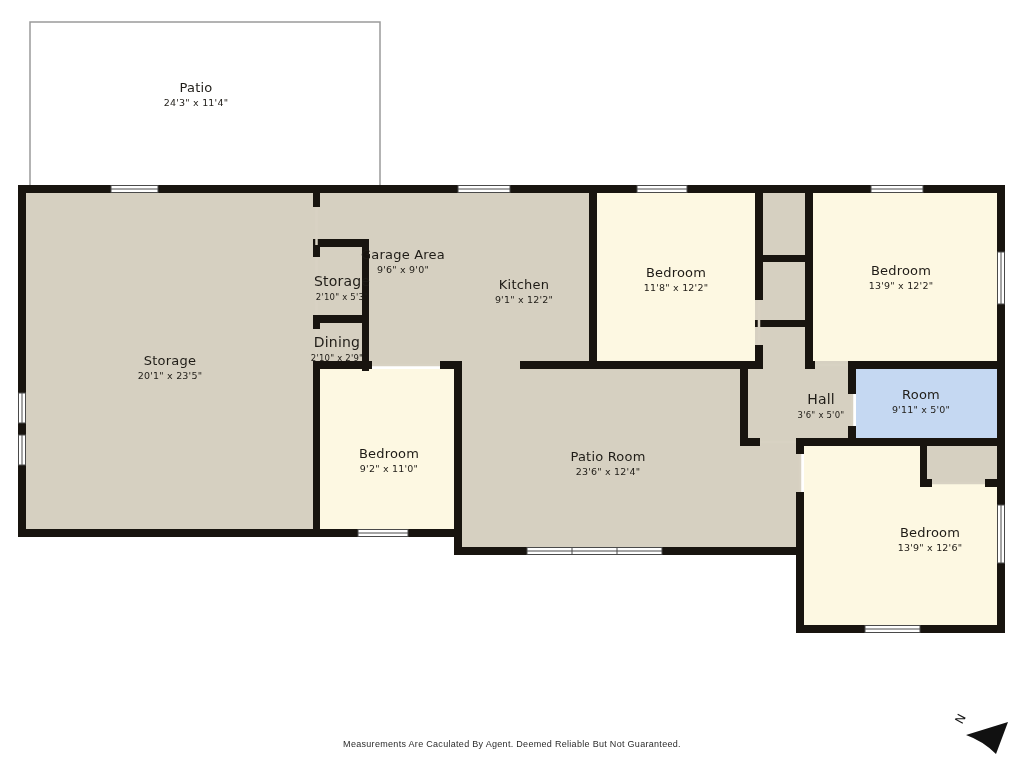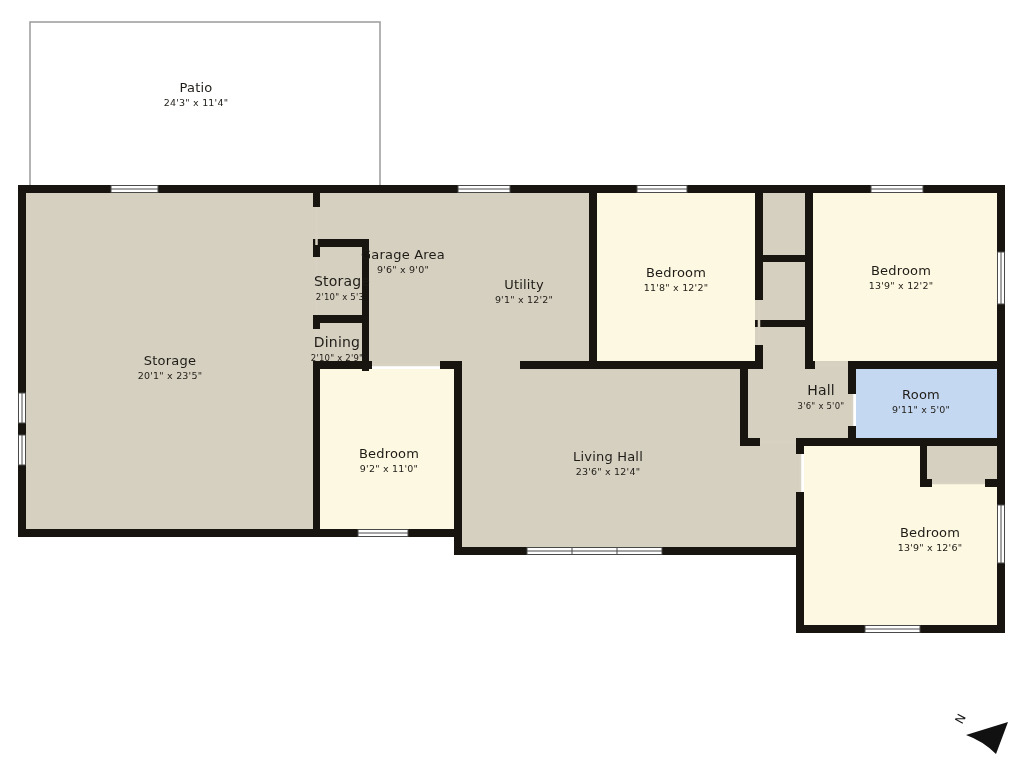--- a/index.html
+++ b/index.html
@@ -136,52 +136,53 @@
   </div>
   <div class="room-label small" id="lbl-storage" style="left:342px;top:273px">
     <div class="room-name">Storage</div>
     <div class="room-dims">2'10" x 5'3"</div>
   </div>
   <div class="room-label" id="lbl-dining" style="left:403px;top:247px">
     <div class="room-name">Garage Area</div>
     <div class="room-dims">9'6" x 9'0"</div>
   </div>
   <div class="room-label" id="lbl-kitchen" style="left:524px;top:277px">
-    <div class="room-name">Utility</div>
+    <div class="room-name">Kitchen</div>
     <div class="room-dims">9'1" x 12'2"</div>
   </div>
   <div class="room-label small" id="lbl-utility" style="left:337px;top:334px">
     <div class="room-name">Dining</div>
     <div class="room-dims">2'10" x 2'9"</div>
   </div>
   <div class="room-label" id="lbl-bd-mid" style="left:676px;top:265px">
     <div class="room-name">Bedroom</div>
     <div class="room-dims">11'8" x 12'2"</div>
   </div>
   <div class="room-label" id="lbl-bd-tr" style="left:901px;top:263px">
     <div class="room-name">Bedroom</div>
     <div class="room-dims">13'9" x 12'2"</div>
   </div>
   <div class="room-label" id="lbl-bd-ll" style="left:389px;top:446px">
     <div class="room-name">Bedroom</div>
     <div class="room-dims">9'2" x 11'0"</div>
   </div>
   <div class="room-label" id="lbl-living" style="left:608px;top:449px">
-    <div class="room-name">Living Hall</div>
+    <div class="room-name">Patio Room</div>
     <div class="room-dims">23'6" x 12'4"</div>
   </div>
-  <div class="room-label small" id="lbl-hall" style="left:821px;top:382px">
+  <div class="room-label small" id="lbl-hall" style="left:821px;top:391px">
     <div class="room-name">Hall</div>
     <div class="room-dims">3'6" x 5'0"</div>
   </div>
   <div class="room-label" id="lbl-bath" style="left:921px;top:387px">
     <div class="room-name">Room</div>
     <div class="room-dims">9'11" x 5'0"</div>
   </div>
   <div class="room-label" id="lbl-bd-br" style="left:930px;top:525px">
     <div class="room-name">Bedroom</div>
     <div class="room-dims">13'9" x 12'6"</div>
   </div>
 
   <div id="compass-n">N</div>
 
+  <div id="footer-disclaimer">Measurements Are Caculated By Agent. Deemed Reliable But Not Guaranteed.</div>
 
 </div>
 
 </body></html>

